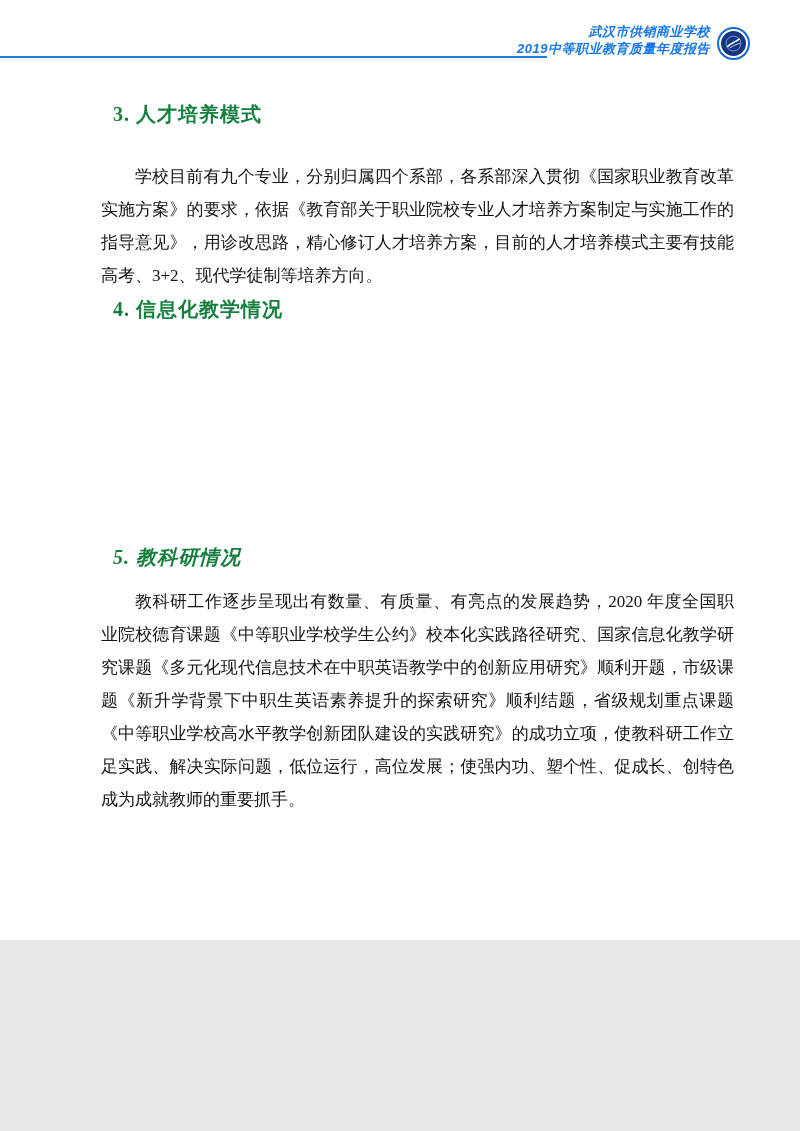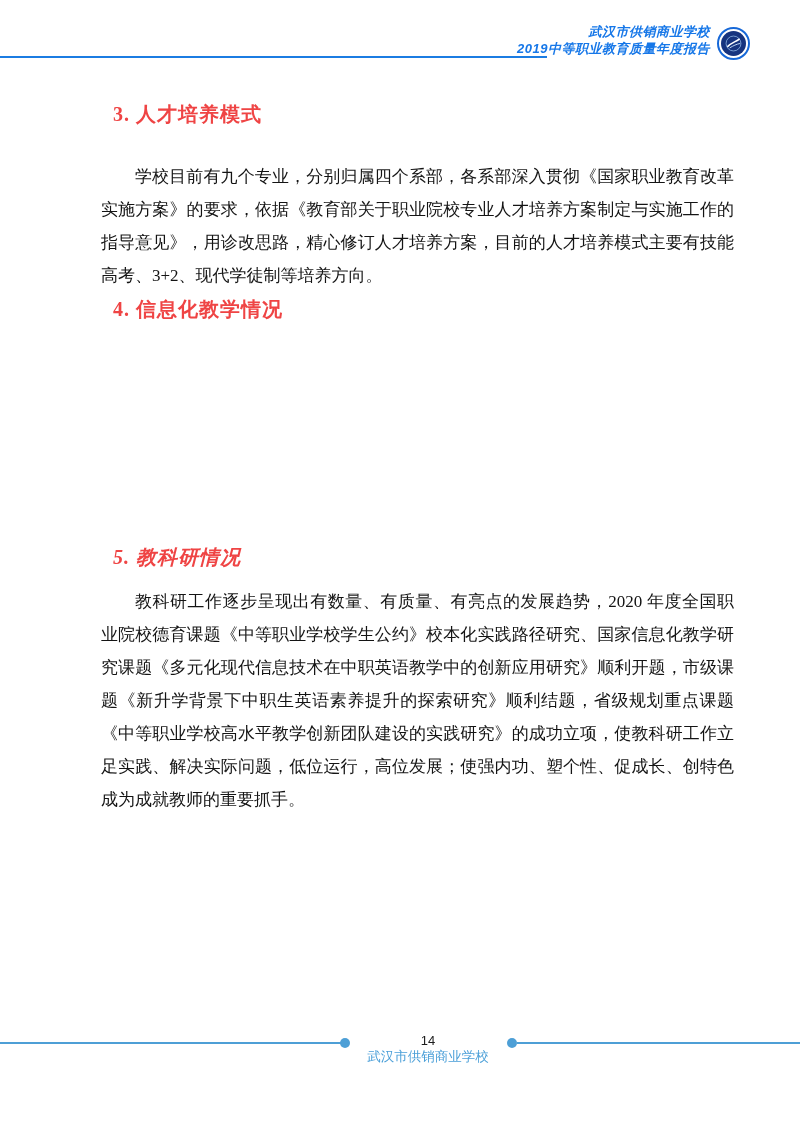--- a/index.html
+++ b/index.html
@@ -1,17 +1,17 @@
 <!DOCTYPE html>
 <html><head>
 <meta charset="utf-8">
 <style>
   html,body { margin:0; padding:0; background:#e8e8e8; }
   .page {
-    position:relative; width:800px; height:1131px; margin:0 auto;
+    position:relative; width:800px; height:940px; margin:0 auto;
     background:#ffffff; overflow:hidden;
     font-family:"Liberation Serif","DejaVu Serif",serif;
   }
   
   .header-rule {
     position:absolute; left:0; top:56px; width:547px; height:2px;
     background:#1b7ce2;
   }
   .header-text {
     position:absolute; top:23px; right:90px; text-align:right;
@@ -24,21 +24,21 @@
     border-radius:50%; border:2px solid #1668d8; background:#ffffff;
     display:flex; align-items:center; justify-content:center;
   }
   .logo-inner {
     width:25px; height:25px; border-radius:50%; background:#16347f;
     display:flex; align-items:center; justify-content:center;
   }
   
   .section-heading {
     position:absolute; left:113px; margin:0;
-    color:#ef4444; font-size:20px; font-weight:600;
+    color:#15803d; font-size:20px; font-weight:600;
     font-family:"Liberation Serif","DejaVu Serif",serif;
     letter-spacing:1px;
   }
   #heading-3 { top:101px; }
   #heading-4 { top:296px; }
   #heading-5 { top:544px;font-style:italic; }
   .body-para {
     position:absolute; left:85px; width:633px; margin:16px;
     font-size:17px; line-height:33px; color:#141414;
     text-align:justify; text-indent:2em;

